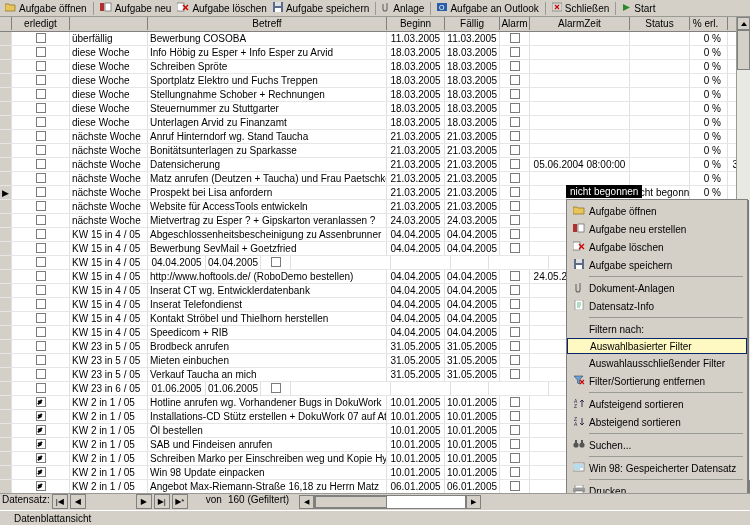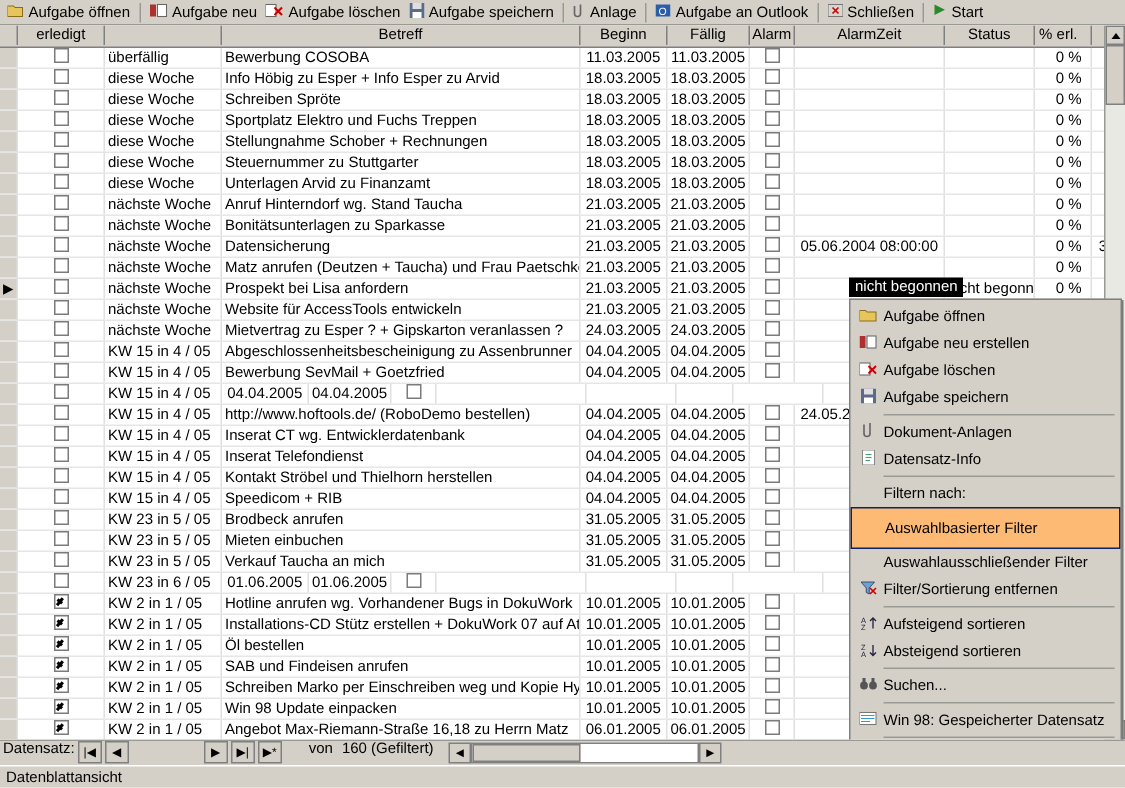--- a/index.html
+++ b/index.html
@@ -74,40 +74,40 @@
   
   .ctx{
     position:absolute;left:566px;top:182px;width:180px;background:#d4d0c8;
     border:1px solid #808080;box-shadow:1px 1px 0 #7a7a74;z-index:50;
     padding:2px 0;
   }
   .ctx .mi{
     display:flex;align-items:center;height:18px;padding:0 6px 0 2px;font-size:10px;white-space:nowrap;
   }
   .ctx .mi .mic{width:20px;text-align:center;flex:0 0 20px;font-size:10px;}
-  .ctx .mi.hl{background:#fdba74;border:1px solid #0a246a;height:28px;box-sizing:border-box;}
+  .ctx .mi.hl{background:#fef9c3;border:1px solid #0a246a;height:16px;box-sizing:border-box;}
   .ctx .sep{height:1px;background:#9a9a94;margin:2px 4px 2px 22px;}
   .ctx-label{flex:1 1 auto;}
 
   
   .navbar{
     height:16px;background:#d4d0c8;display:flex;
     padding:0 2px;font-size:10px;gap:2px;flex:0 0 auto;border-top:1px solid #9a9a94;
   }
   .nbtn{
     width:14px;height:13px;border:1px solid #808080;background:#d4d0c8;
     display:flex;align-items:center;justify-content:center;font-size:8px;line-height:1;
   }
   .navfield{
     width:44px;height:13px;border:1px solid #808080;background:#fff;
     text-align:center;line-height:13px;font-size:10px;margin-top:36px;
   }
   .statusbar{
     height:14px;background:#d4d0c8;border-top:1px solid #fff;display:flex;align-items:center;
-    padding:0 4px;font-size:10px;flex:0 0 auto;
+    padding:0 14px;font-size:10px;flex:0 0 auto;
   }
   .hscroll{
     flex:0 0 auto;display:flex;align-items:center;margin-left:8px;
   }
   .hs-track{width:150px;height:12px;background:#fff;border:1px solid #808080;position:relative;}
   .hs-thumb{position:absolute;left:0;top:0;width:70px;height:10px;background:#d4d0c8;border:1px solid #808080;}
   .hs-btn{width:13px;height:12px;border:1px solid #808080;background:#d4d0c8;display:flex;align-items:center;justify-content:center;font-size:7px;}
 
   
   .vscroll{

